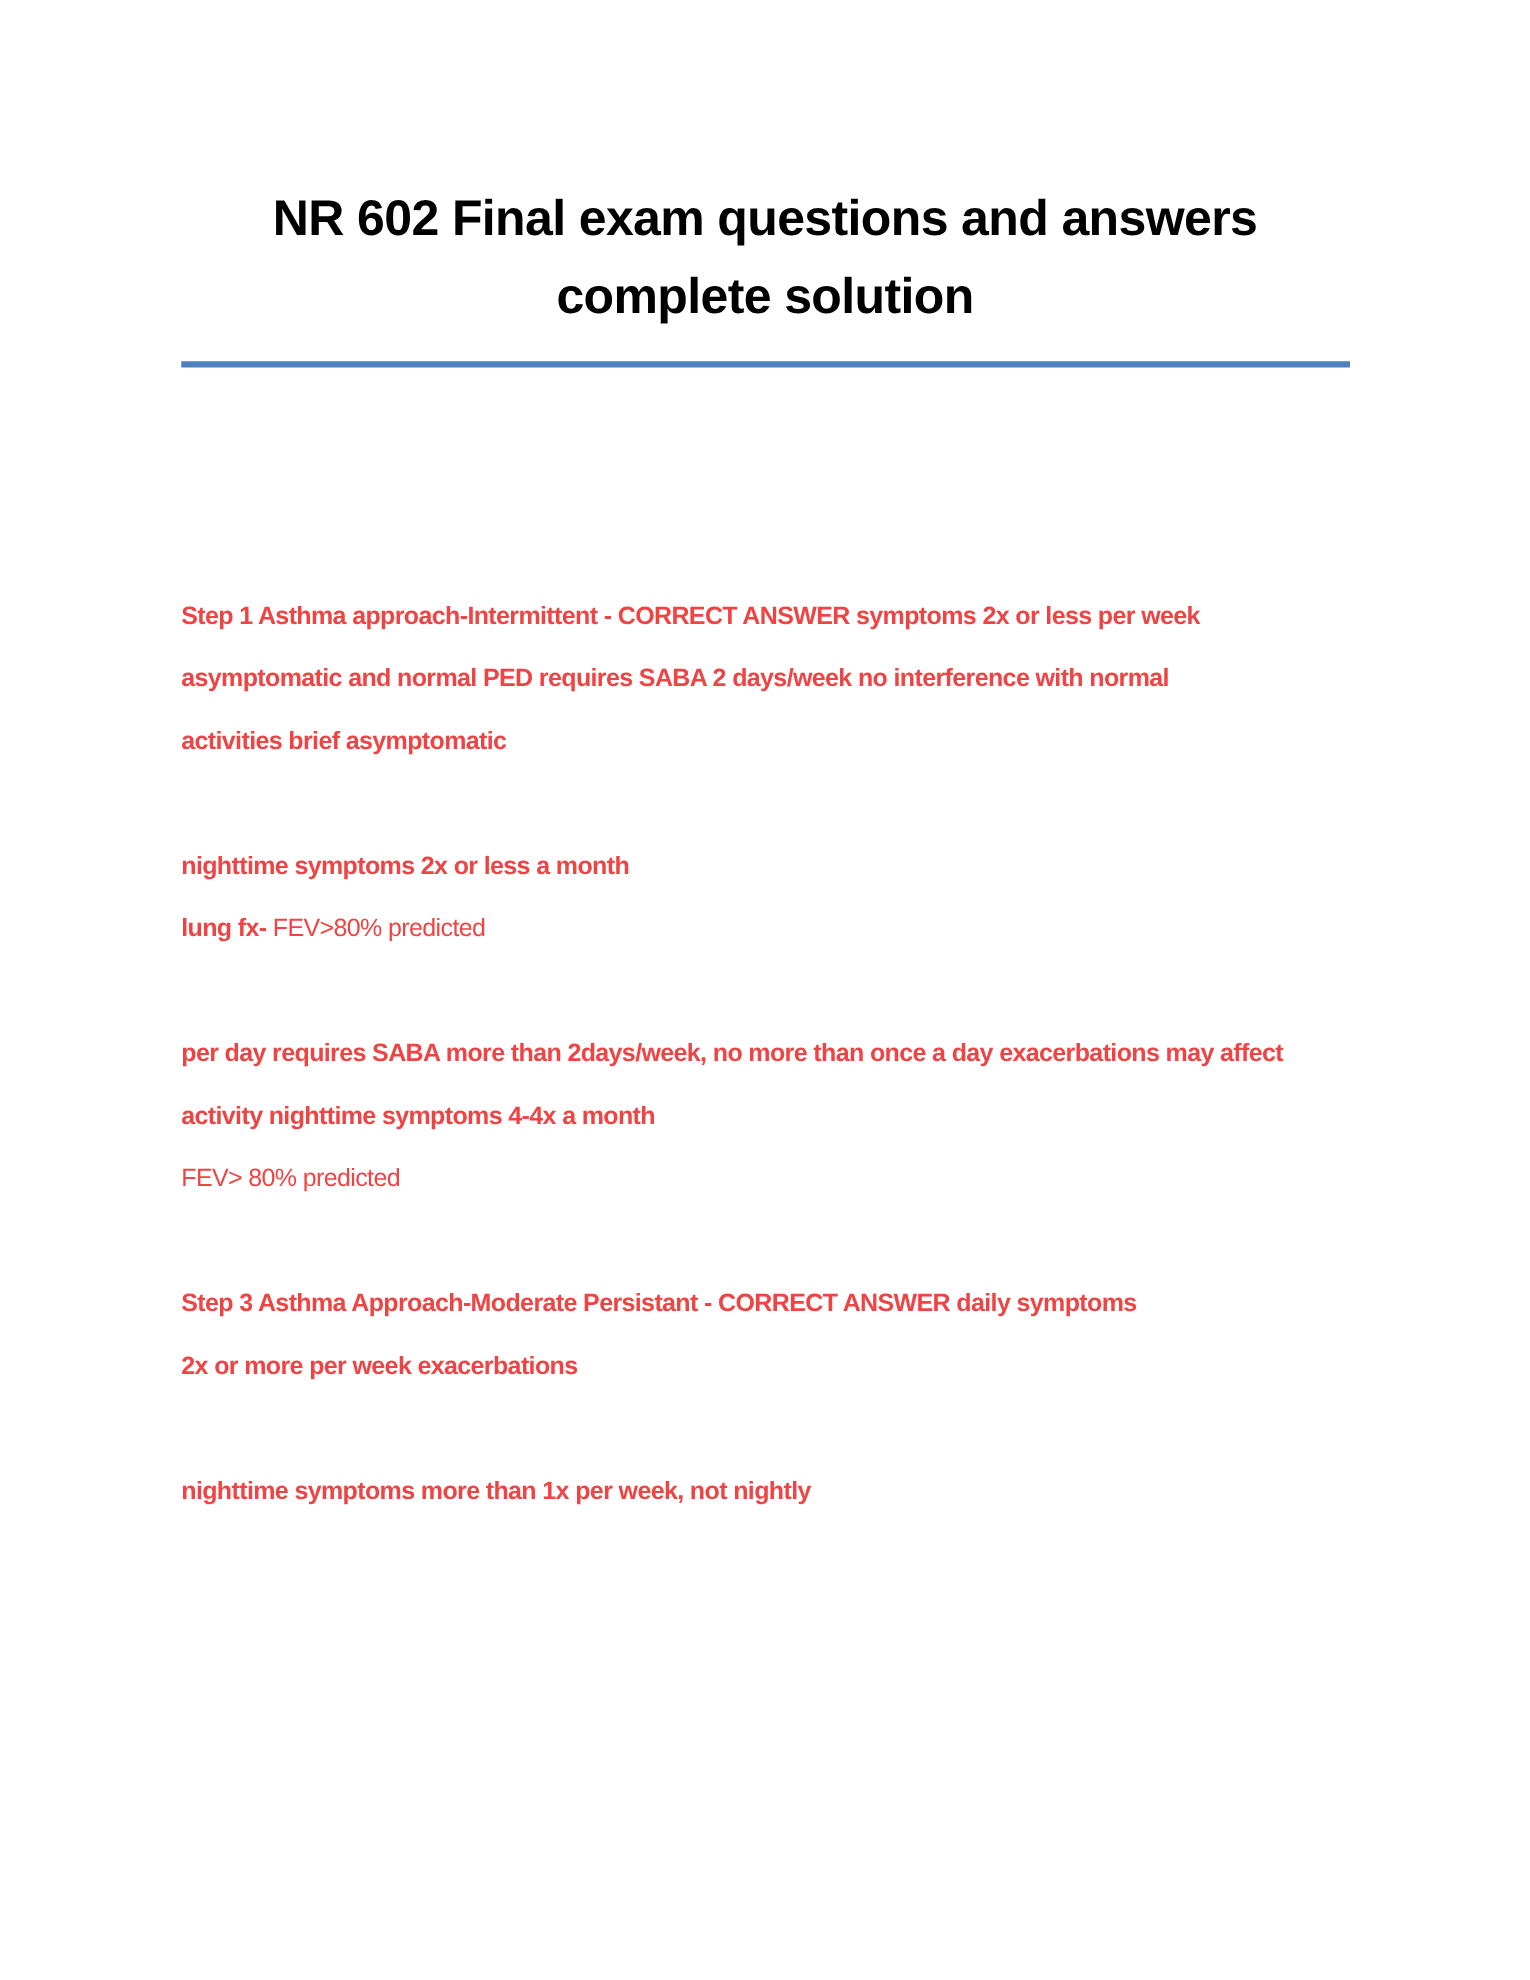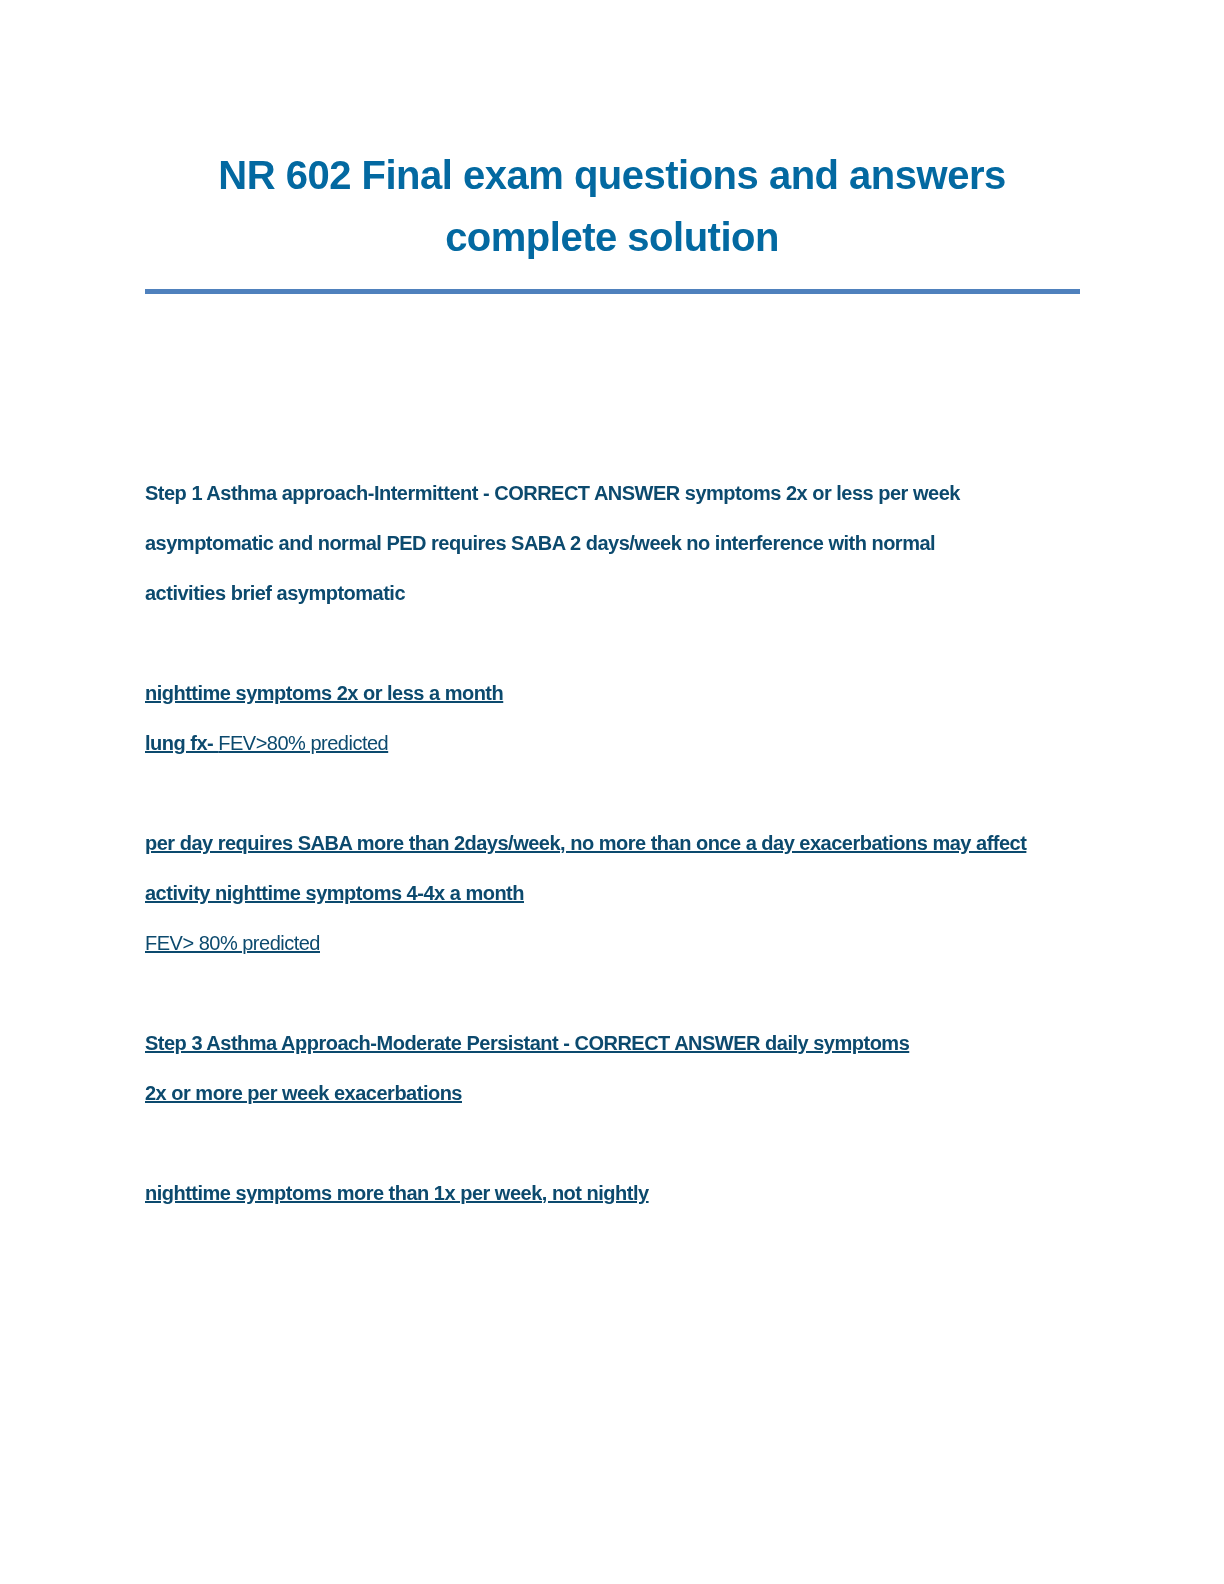--- a/index.html
+++ b/index.html
@@ -12,21 +12,21 @@
     background: #ffffff;
     font-family: "Liberation Sans", sans-serif;
     overflow: hidden;
   }
   .doc-title {
     position: absolute;
     top: 144px;
     left: 0;
     right: 0;
     text-align: center;
-    color: #0369a1;
+    color: #000000;
     font-size: 40px;
     font-weight: 700;
     line-height: 62px;
     letter-spacing: -0.5px;
   }
   .title-line { display: block; }
   .title-rule {
     position: absolute;
     left: 145px;
     top: 289px;
@@ -34,31 +34,31 @@
     height: 5px;
     background: #4f81bd;
     border: none;
   }
   .doc-body {
     position: absolute;
     left: 145px;
     top: 468px;
     width: 960px;
     font-size: 20px;
-    color: #0c4a6e;
+    color: #ef4444;
     letter-spacing: -0.5px;
   }
   .line {
     line-height: 50px;
     white-space: nowrap;
     font-weight: 400;
   }
   .b { font-weight: 700; }
   .r { font-weight: 400; }
-  .block + .block { margin-top: 50px; text-decoration: underline; }
+  .block + .block { margin-top: 50px; }
 </style>
 </head>
 <body>
 
 <div class="page">
 
   <h1 class="doc-title">
     <span class="title-line">NR 602 Final exam questions and answers</span>
     <span class="title-line">complete solution</span>
   </h1>

